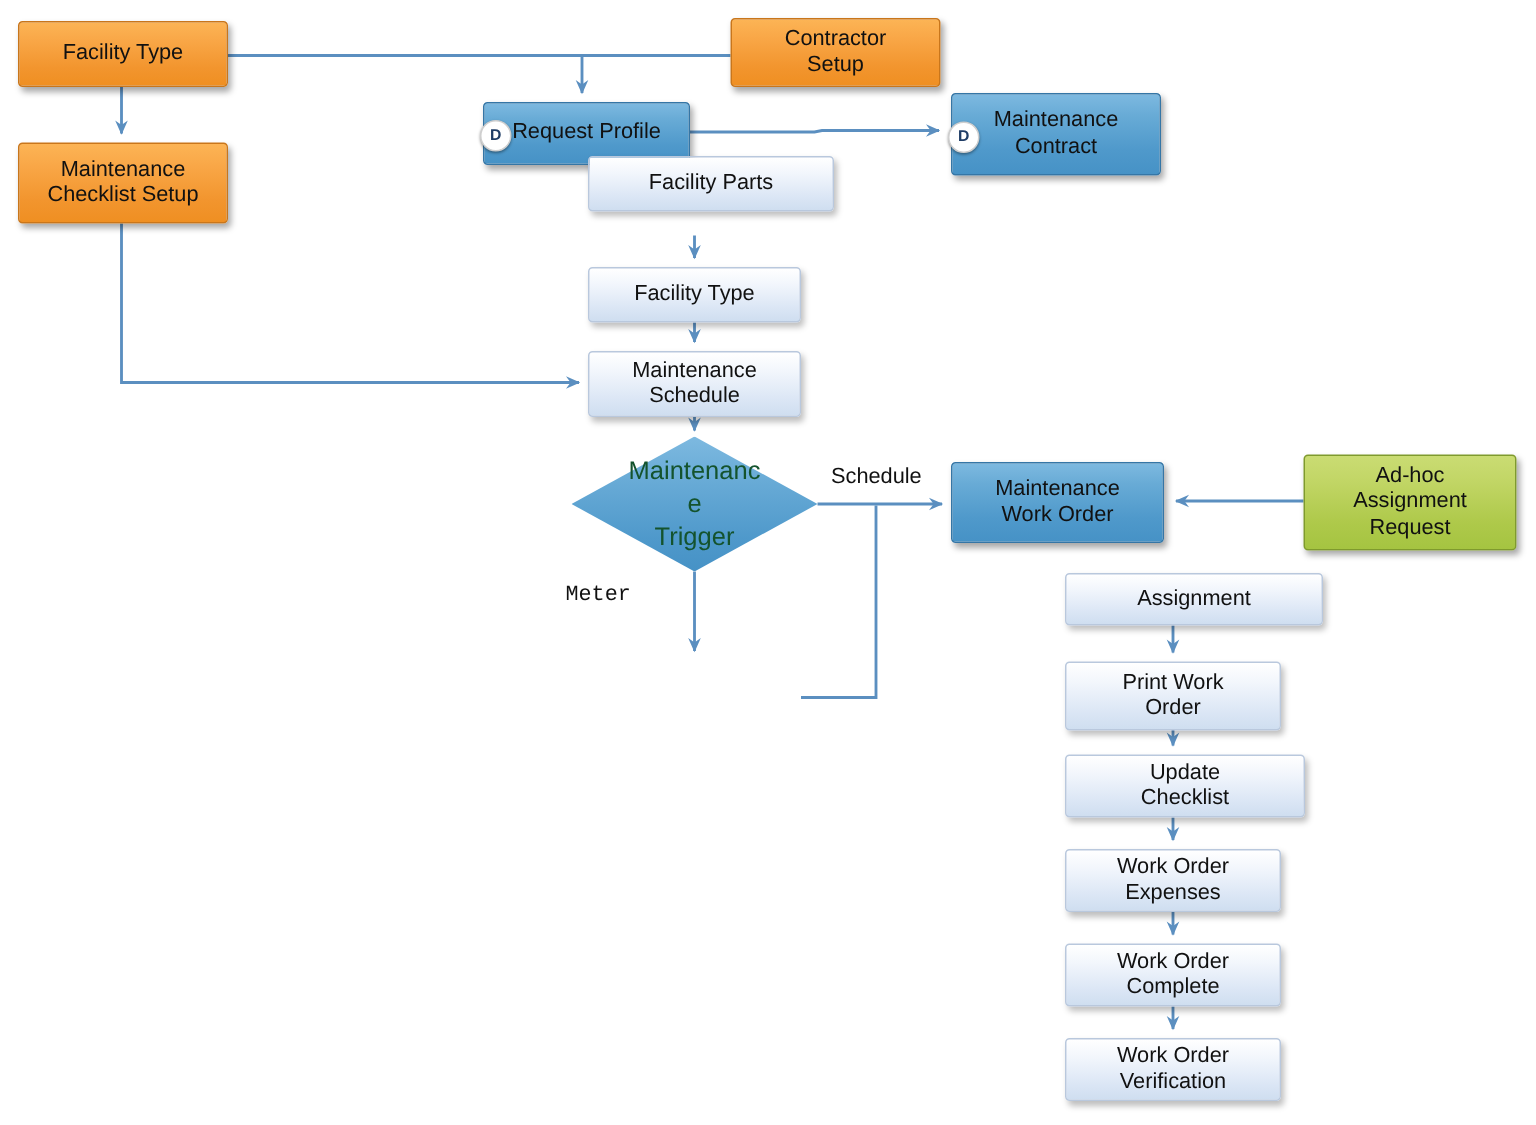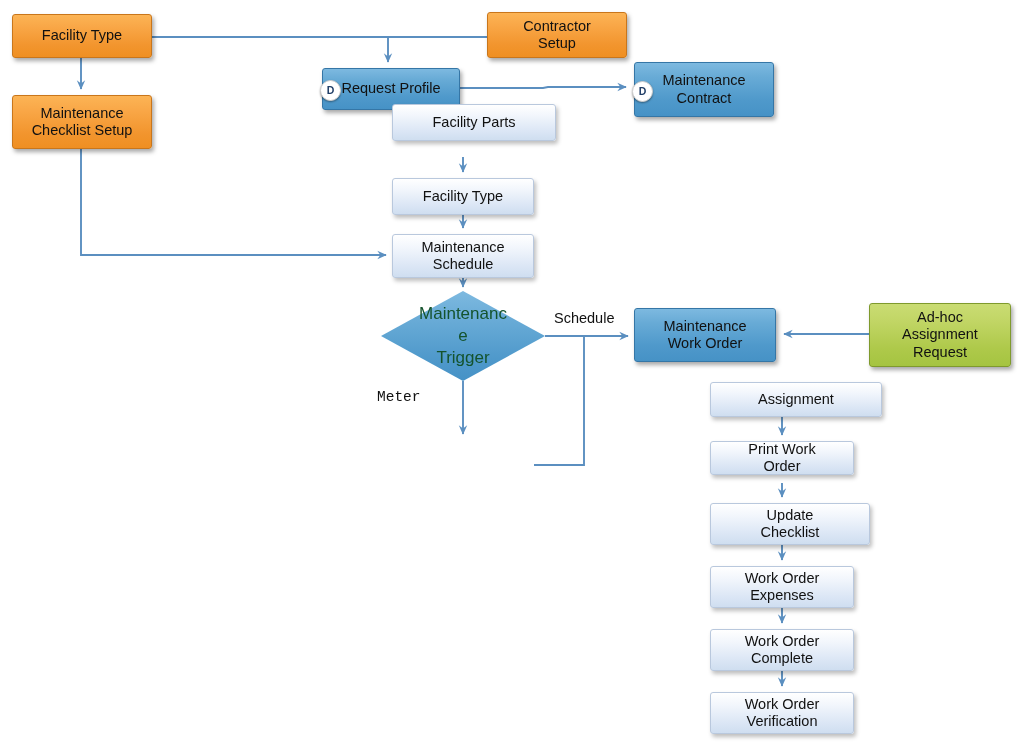--- a/index.html
+++ b/index.html
@@ -193,21 +193,21 @@
   <div class="node n-green" style="left:869px;top:303px;width:142px;height:64px;">
     <span>Ad-hoc
 Assignment
 Request</span>
   </div>
 
   <div class="node n-pale" style="left:710px;top:382px;width:172px;height:35px;">
     <span>Assignment</span>
   </div>
 
-  <div class="node n-pale" style="left:710px;top:441px;width:144px;height:34px;">
+  <div class="node n-pale" style="left:710px;top:441px;width:144px;height:46px;">
     <span>Print Work
 Order</span>
   </div>
 
   <div class="node n-pale" style="left:710px;top:503px;width:160px;height:42px;">
     <span>Update
 Checklist</span>
   </div>
 
   <div class="node n-pale" style="left:710px;top:566px;width:144px;height:42px;">

